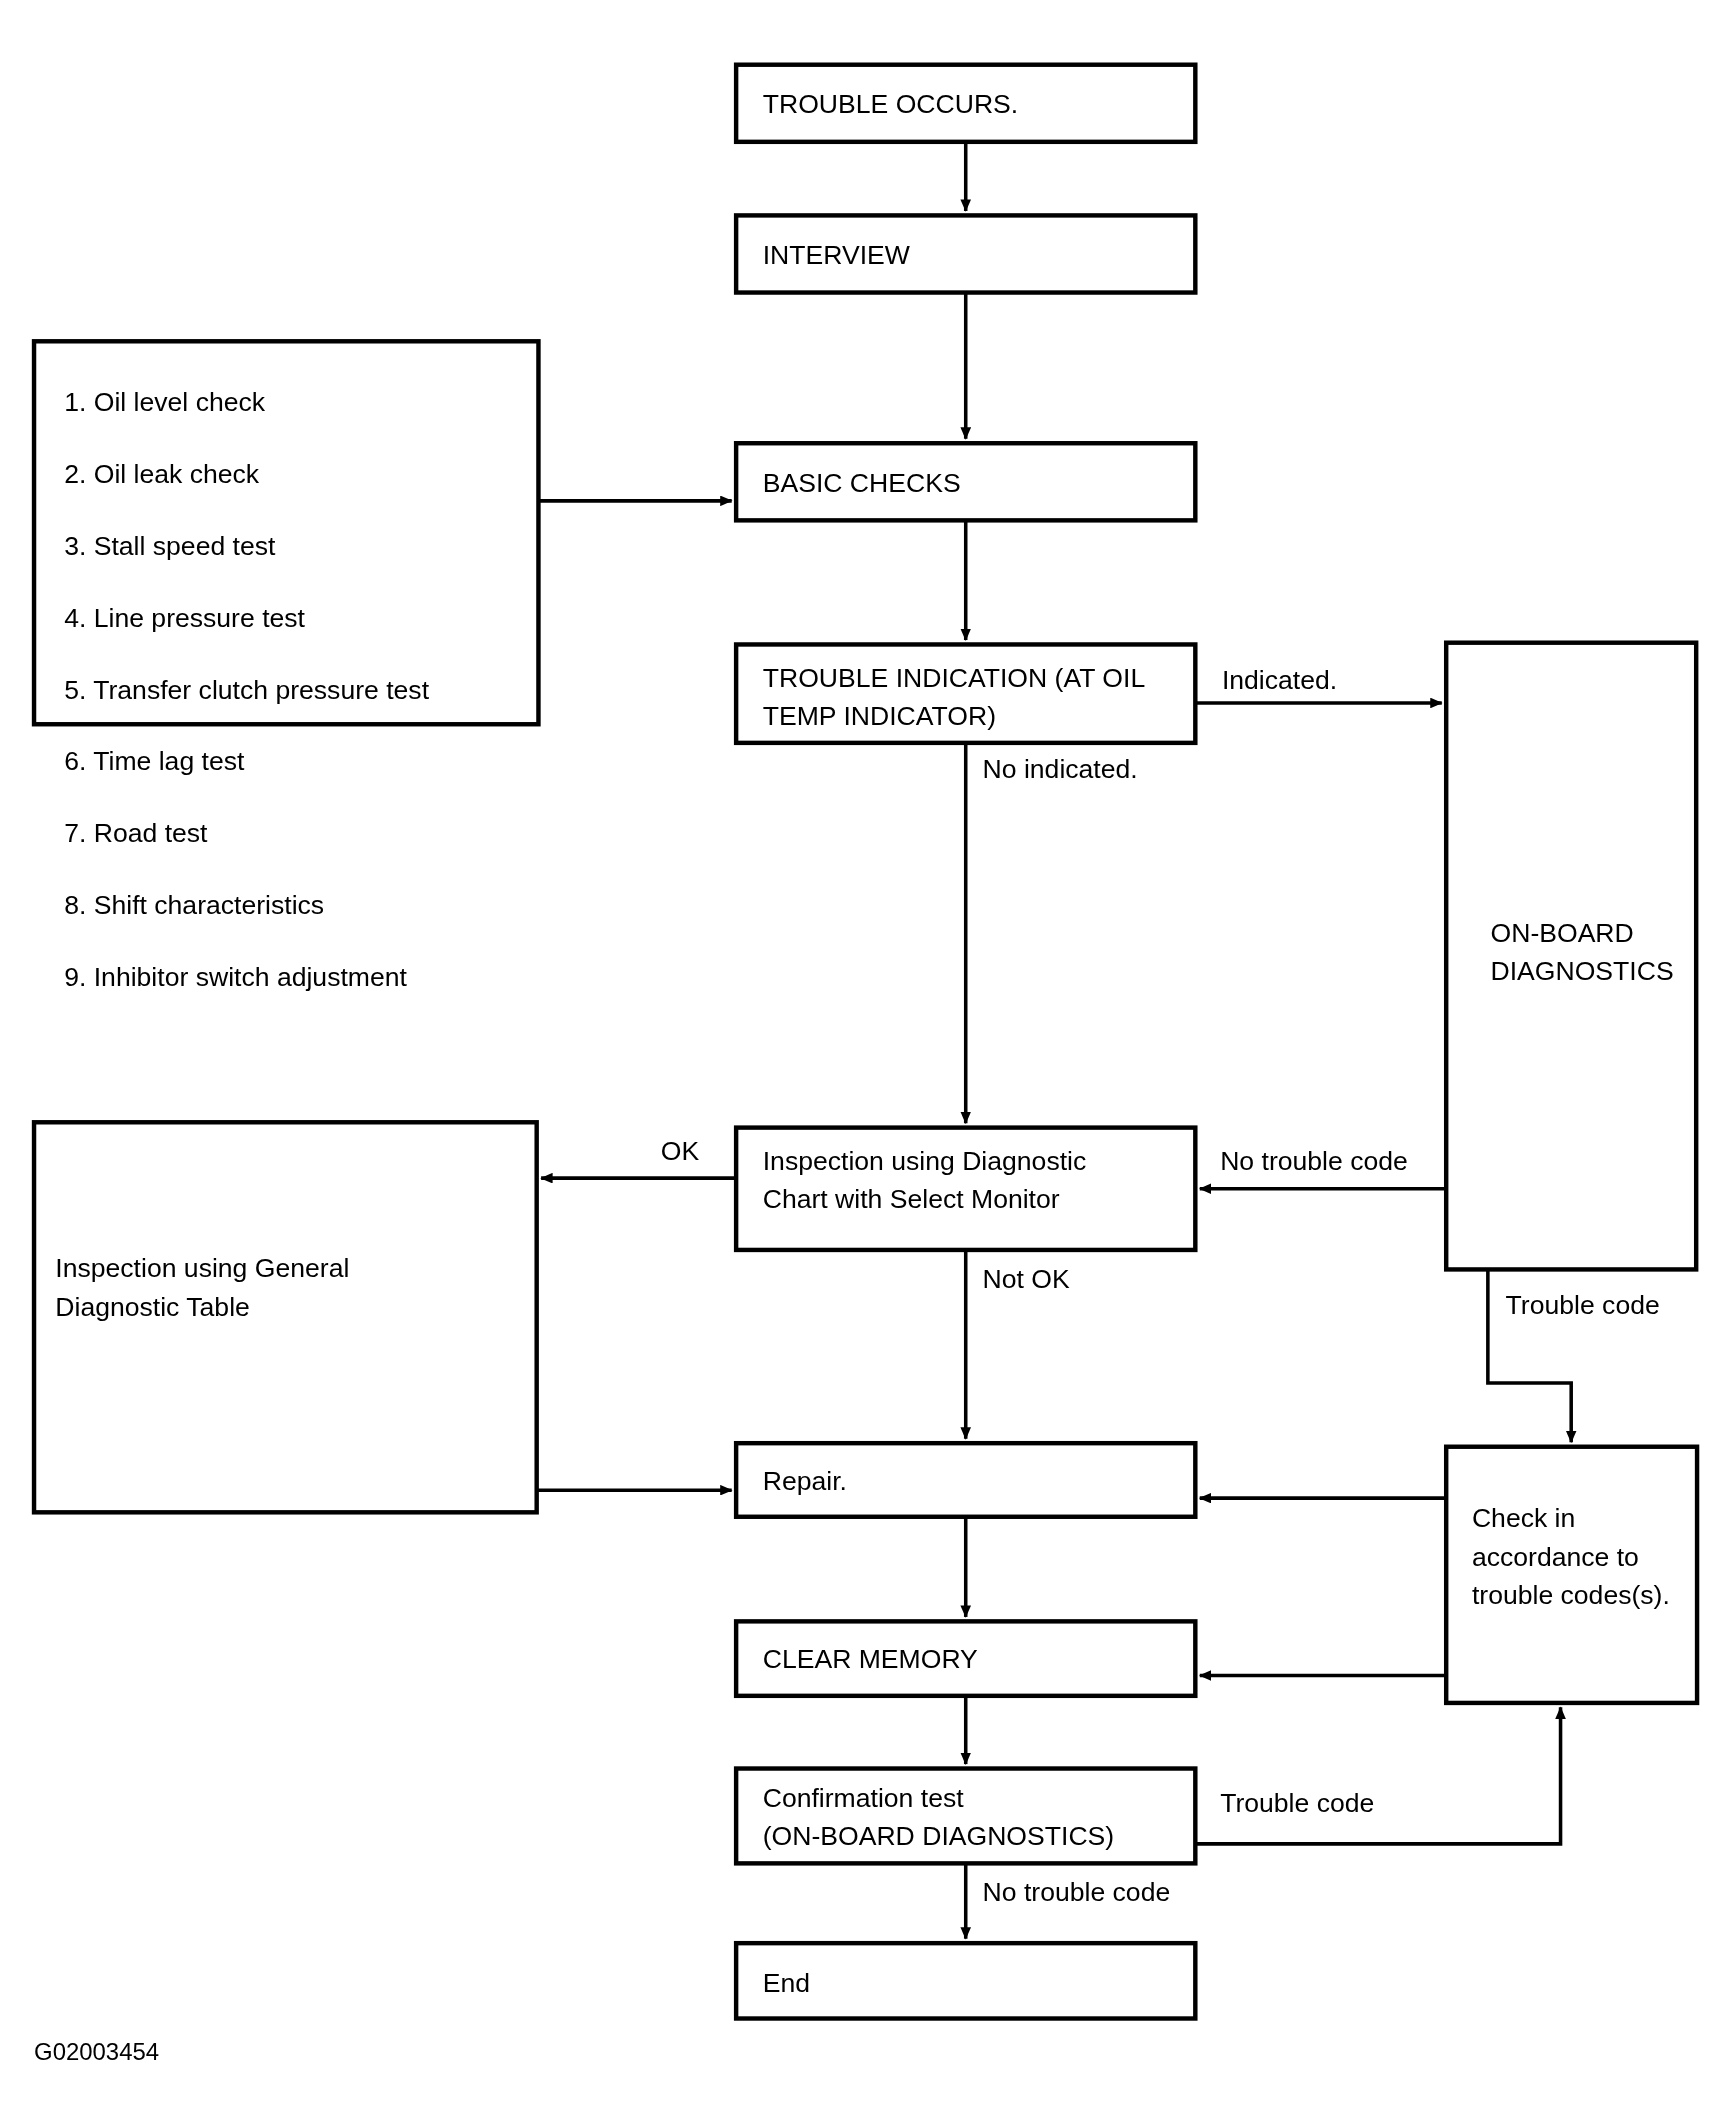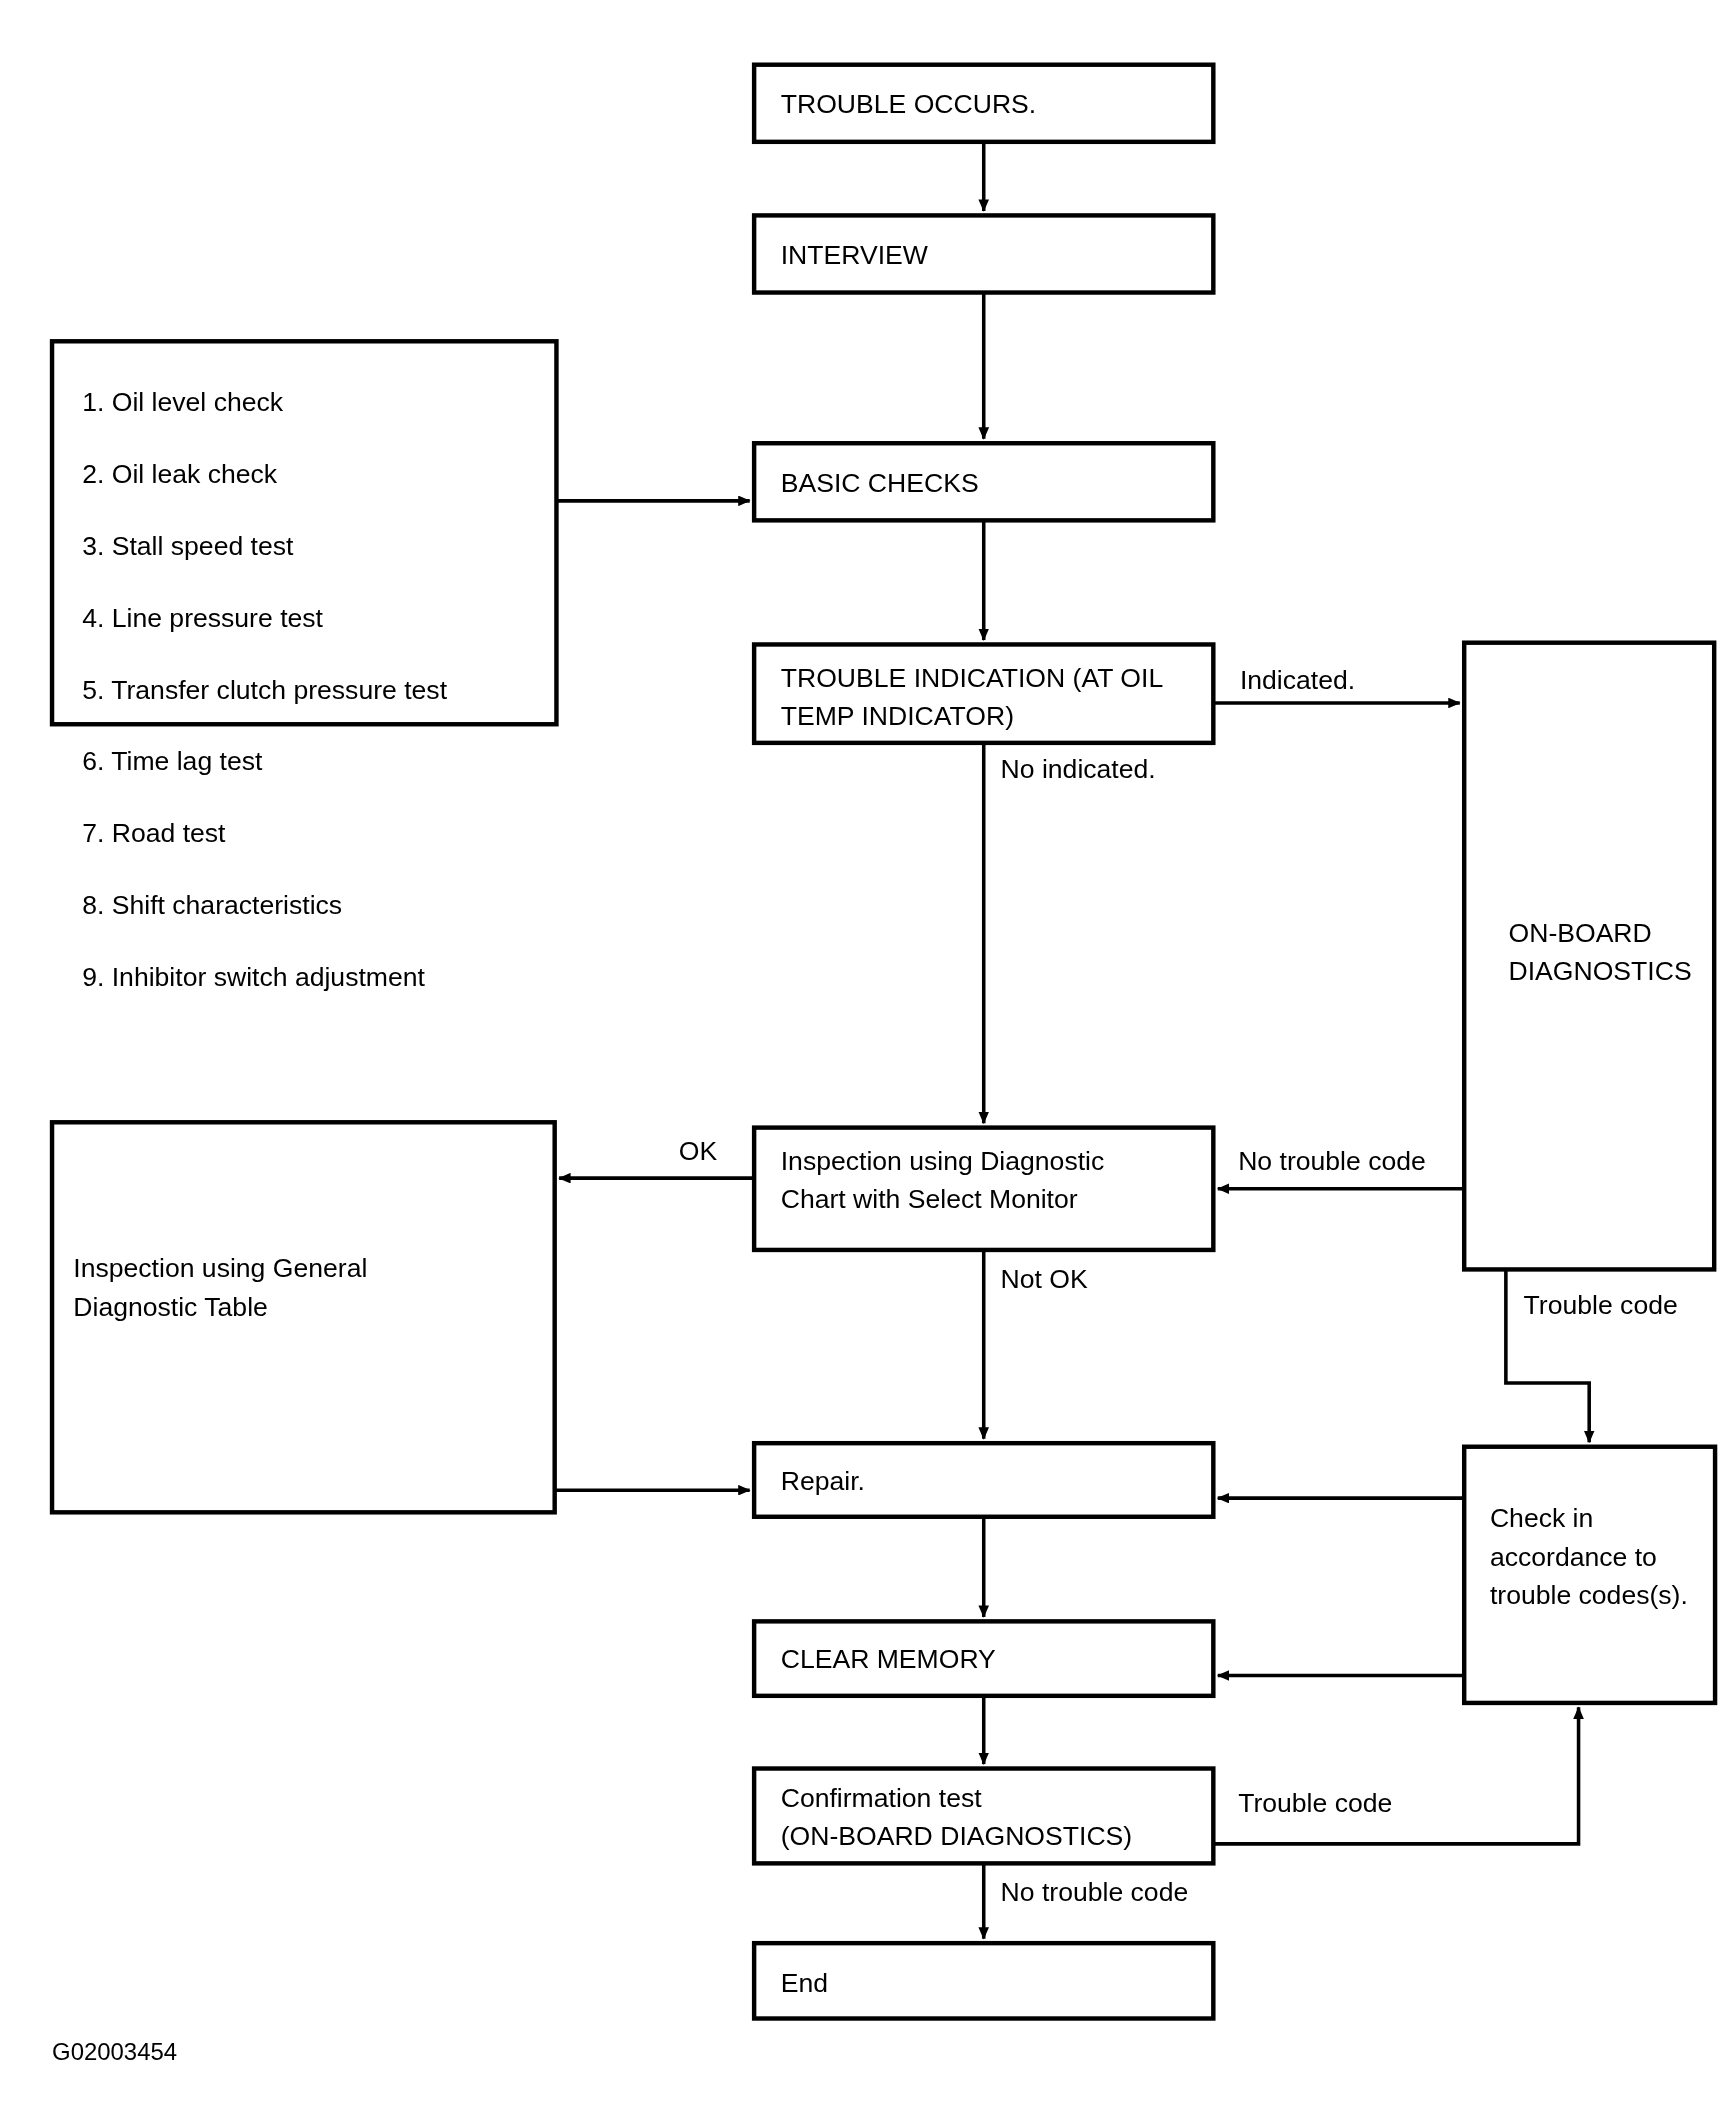--- a/index.html
+++ b/index.html
@@ -1,18 +1,18 @@
 <!DOCTYPE html>
 <html style="font-size:14px"><head>
 <meta charset="utf-8">
 <style>
   html,body{margin:0;padding:0;background:#ffffff;}
   body{width:1732px;height:2124px;position:relative;overflow:hidden;
        font-family:"Liberation Sans","DejaVu Sans",sans-serif;}
-  #stage{position:absolute;left:18px;top:0;width:1660px;height:2124px;}
+  #stage{position:absolute;left:0;top:0;width:1660px;height:2124px;}
   svg{position:absolute;left:0;top:0;width:1732px;height:2124px;}
   .bx{fill:#ffffff;stroke:#000000;stroke-width:5;}
   .ln{stroke:#000000;stroke-width:4;fill:none;}
   .lbl{font-family:"Liberation Sans","DejaVu Sans",sans-serif;font-size:30px;fill:#000000;}
   .cap{font-family:"Liberation Sans","DejaVu Sans",sans-serif;font-size:27px;fill:#000000;}
   .li{font-family:"Liberation Sans","DejaVu Sans",sans-serif;font-size:30px;fill:#000000;}
 </style>
 </head>
 <body>
 

